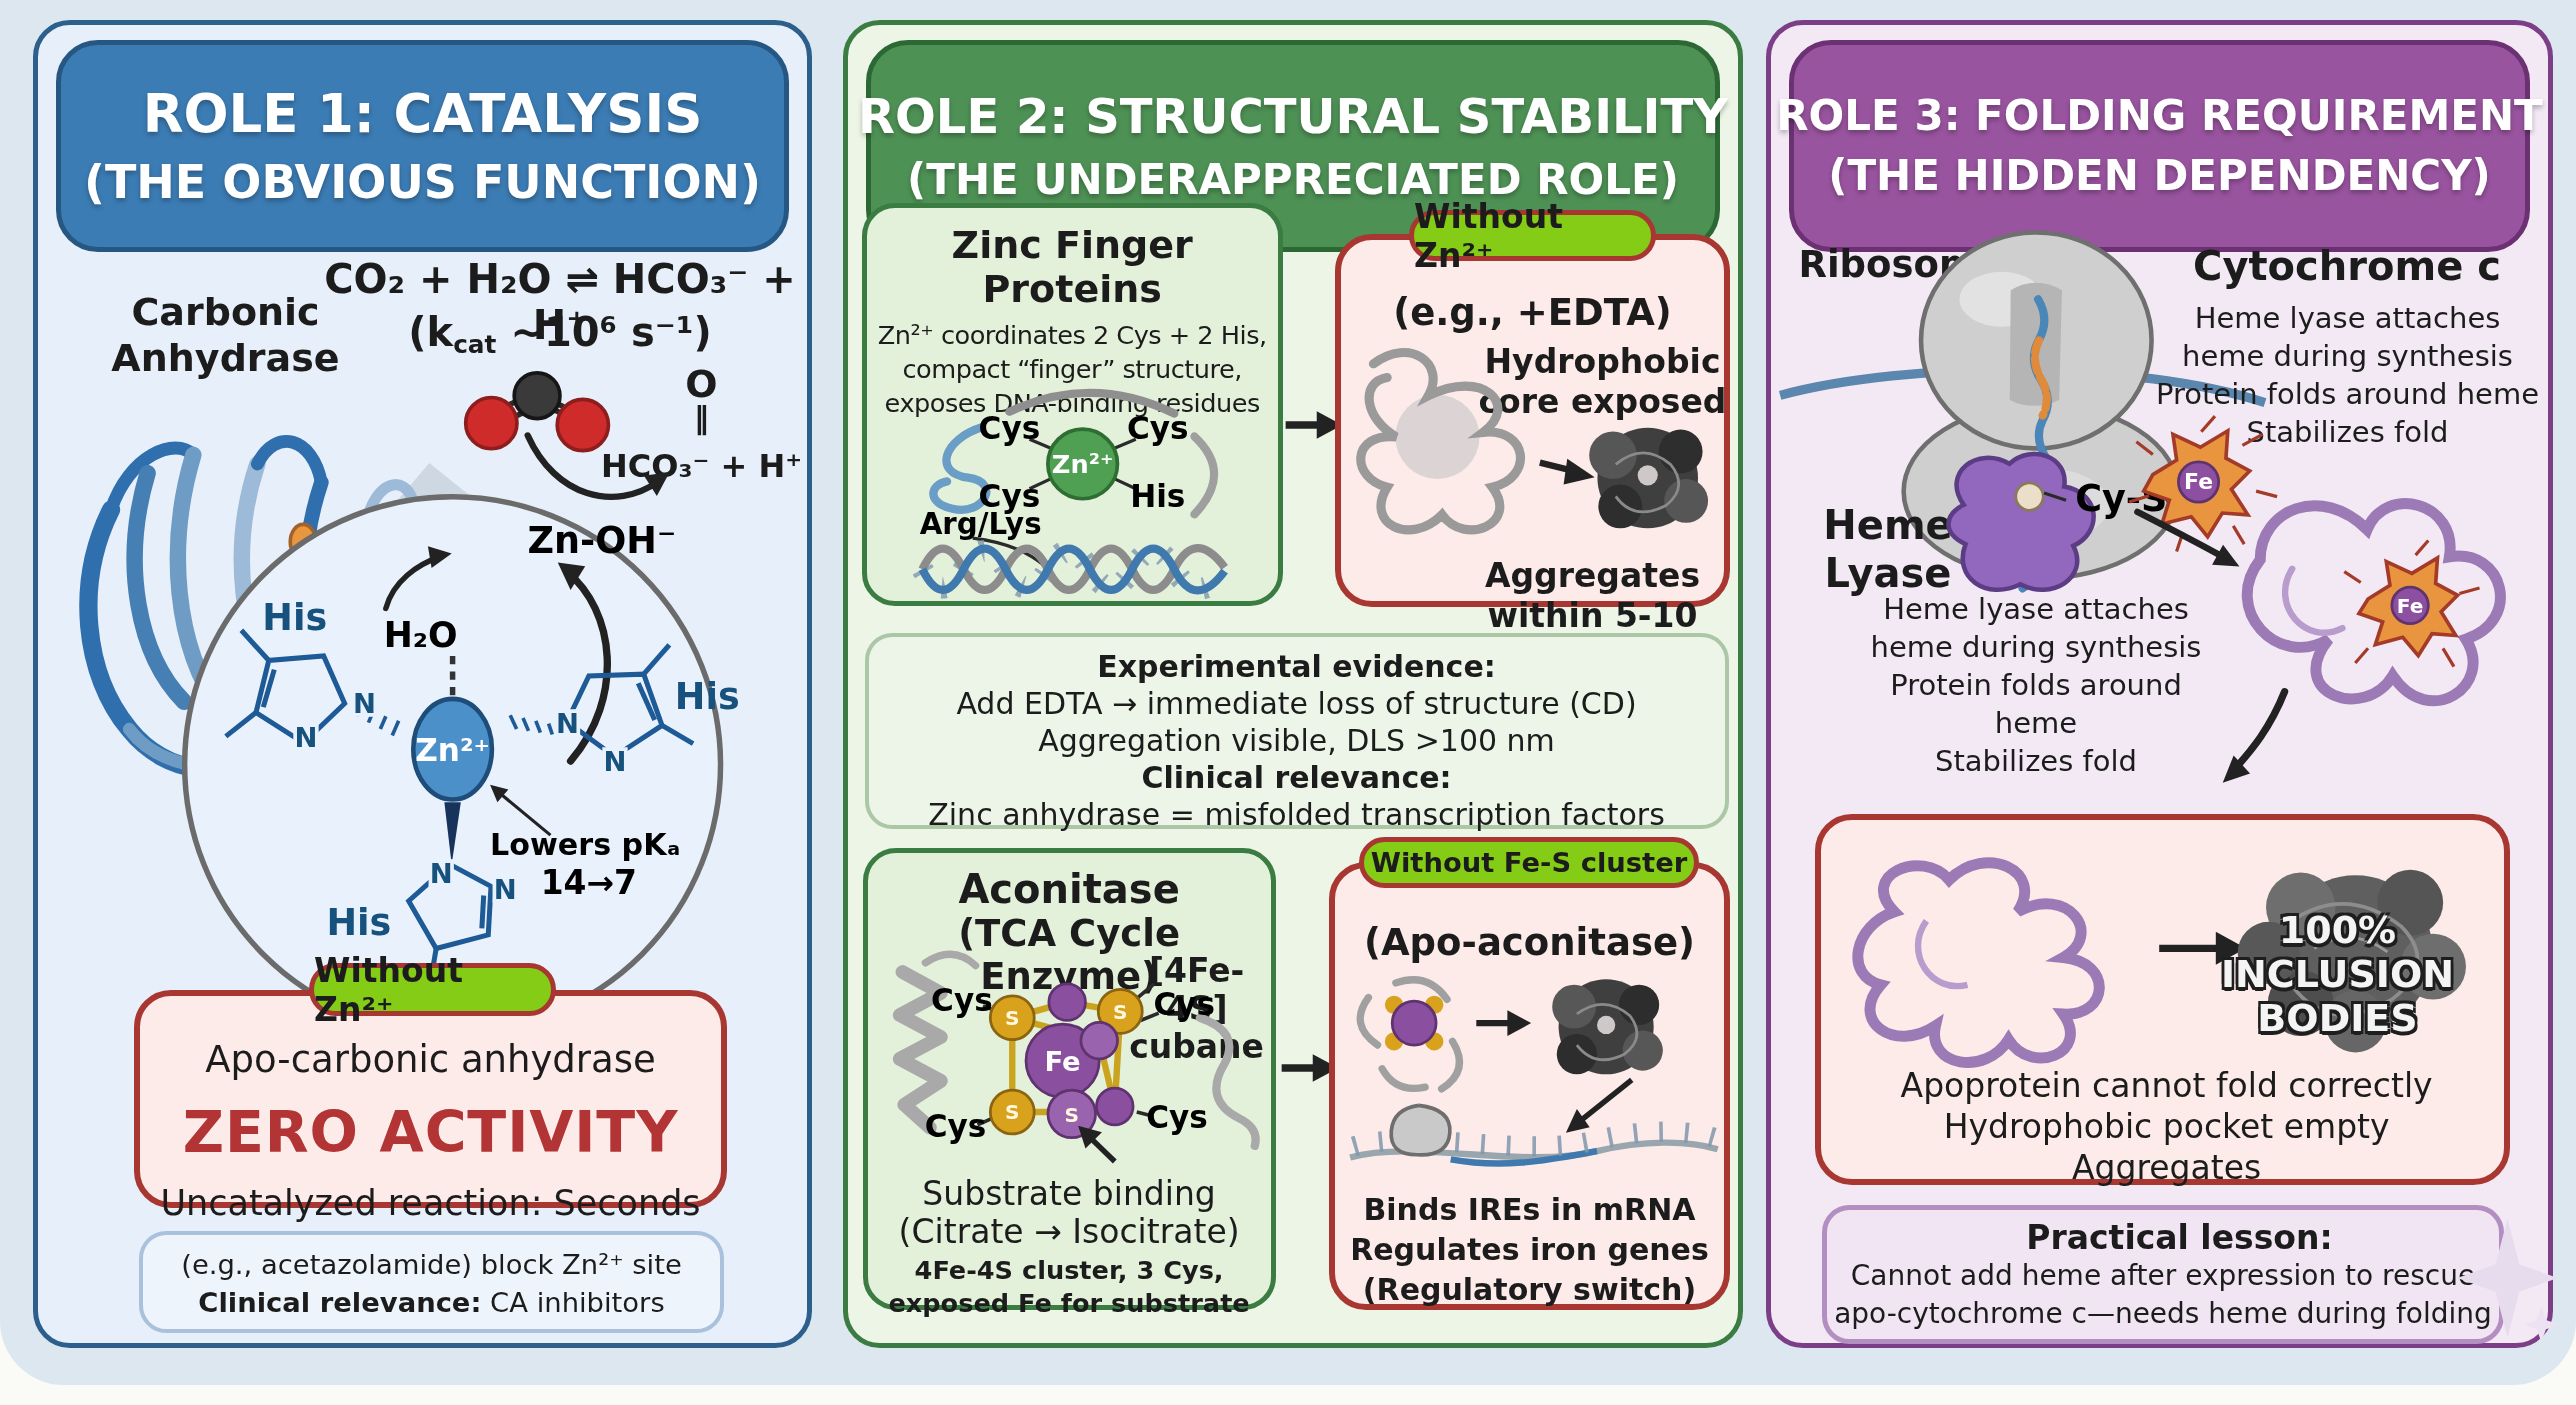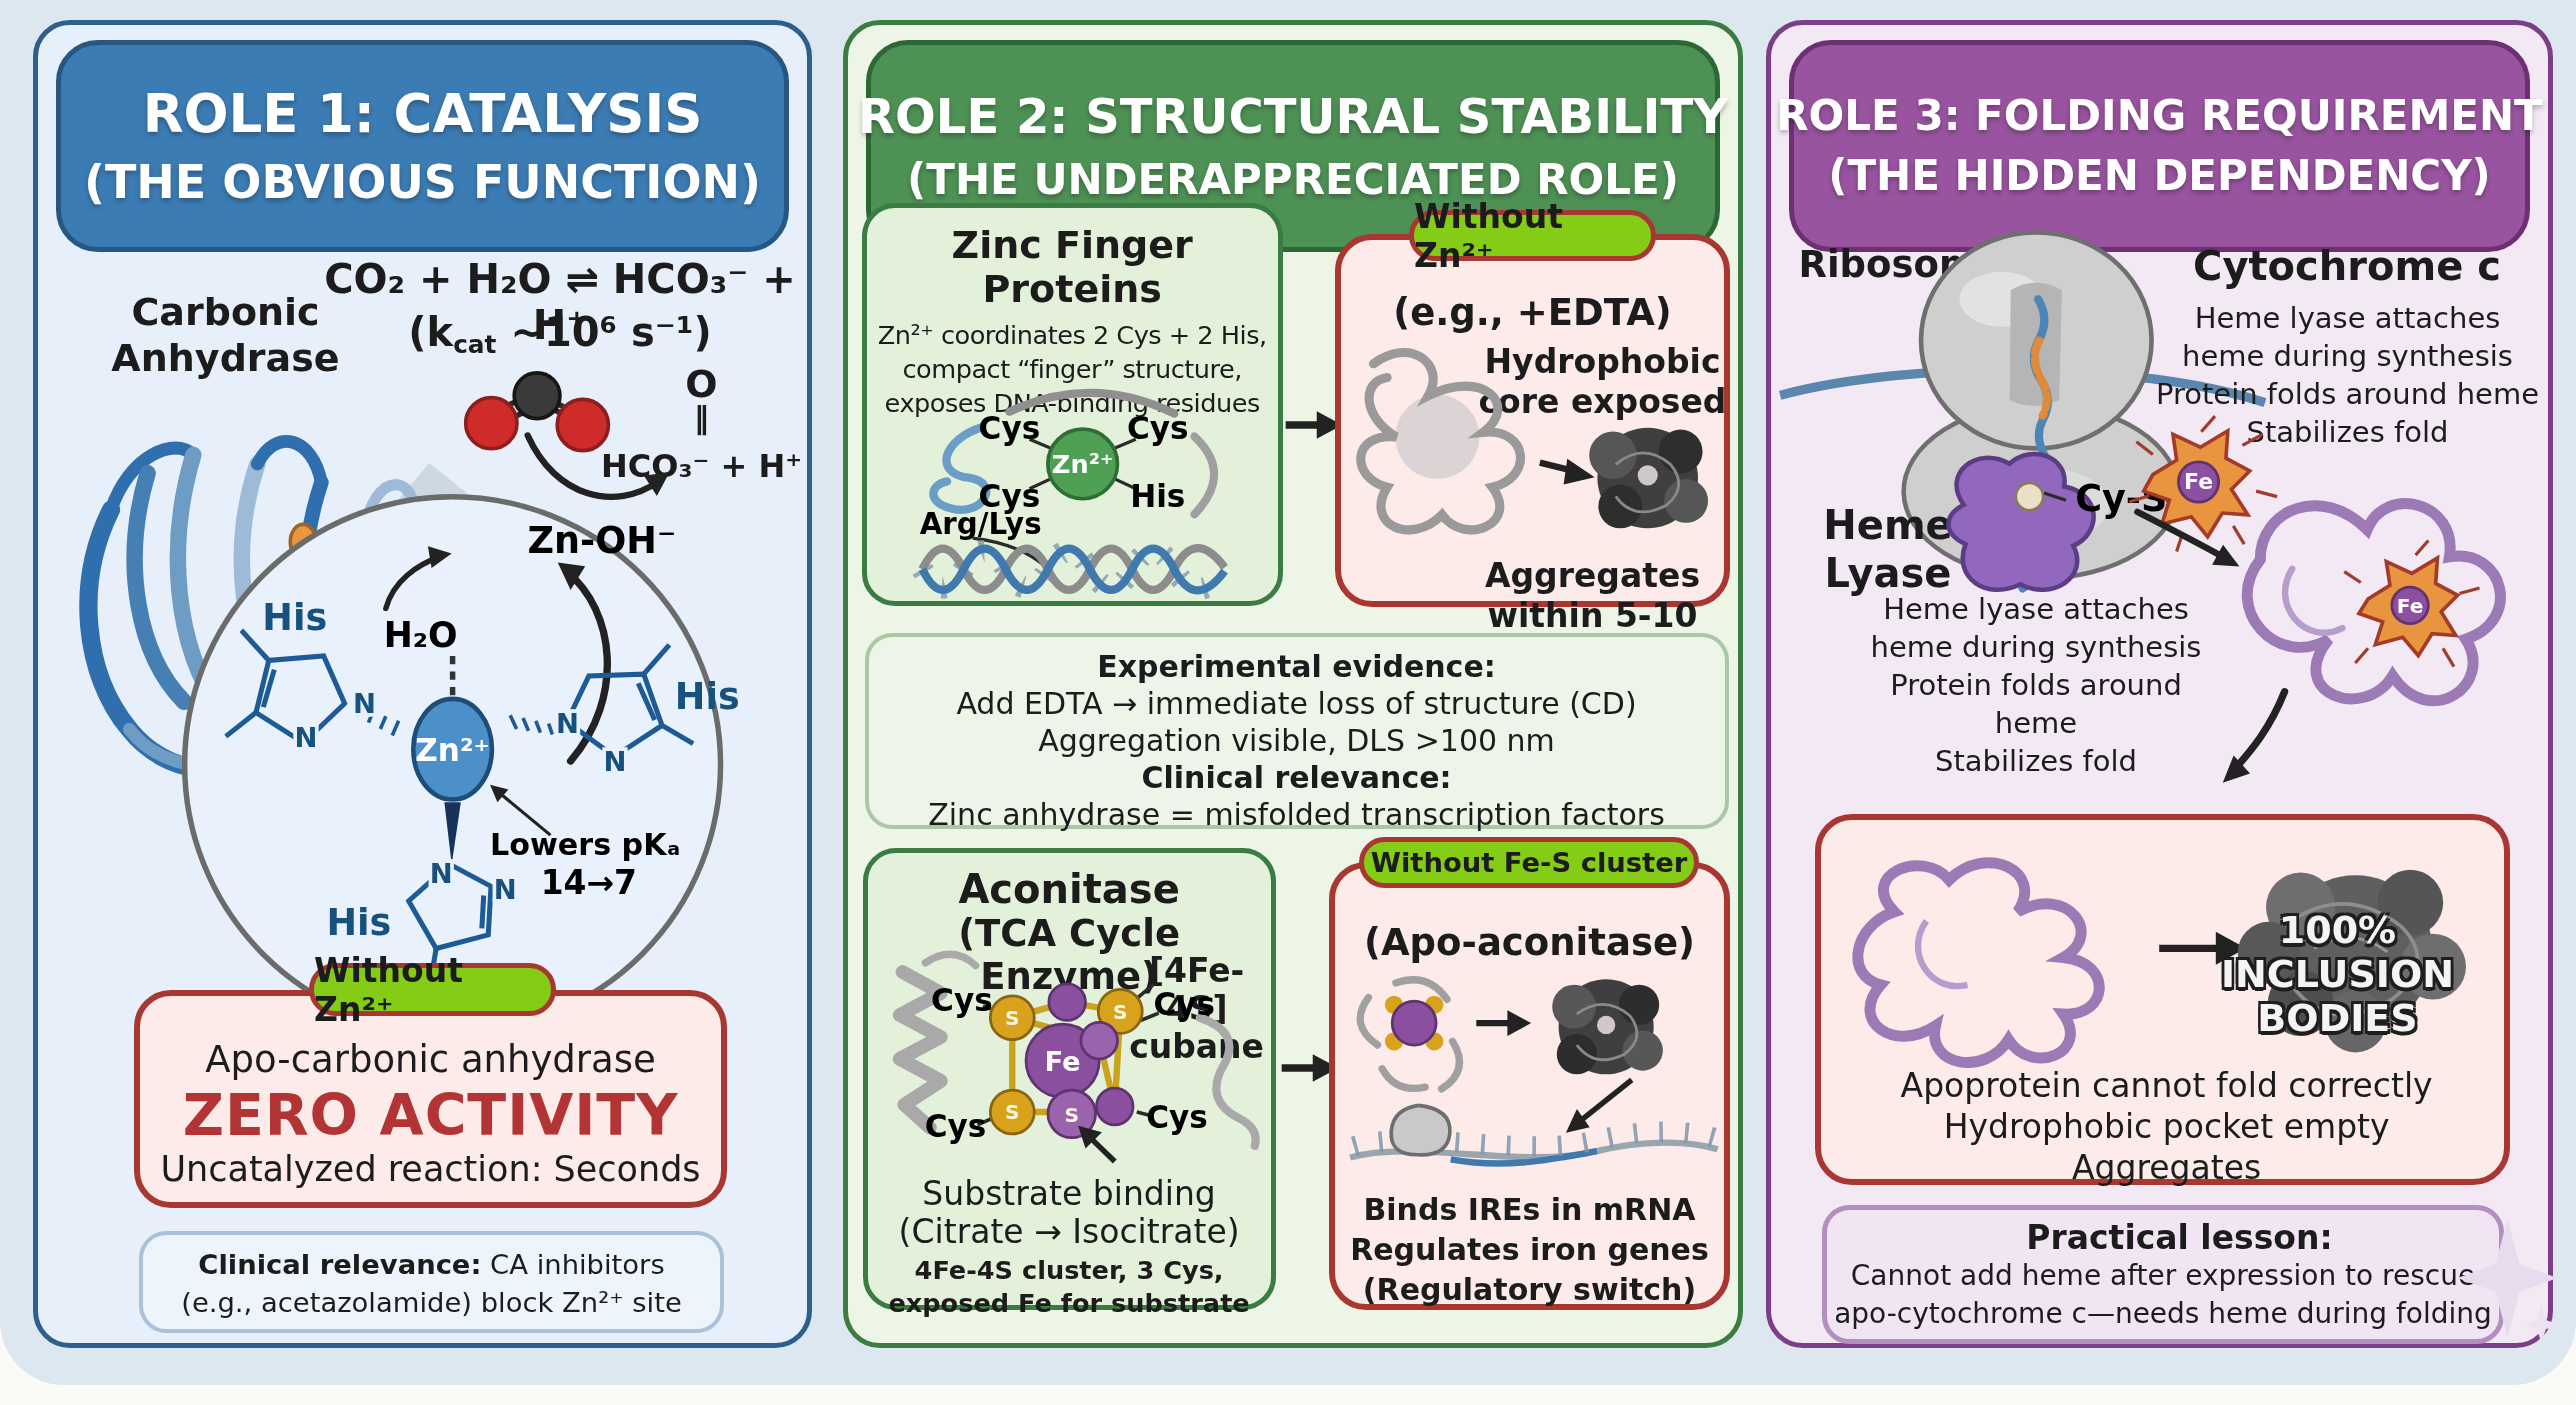--- a/index.html
+++ b/index.html
@@ -146,27 +146,27 @@
 
       <line x1="430" y1="396" x2="372" y2="348" stroke="#222" stroke-width="3.5"></line>
       <polygon points="364,341 384,346 372,360" fill="#222"></polygon>
       <text x="468" y="418" font-size="33" font-weight="bold" text-anchor="middle">Lowers pKₐ</text>
       <text x="472" y="460" font-size="36" font-weight="bold" text-anchor="middle">14→7</text>
     </svg>
 
     <div class="tab" style="left:271px;top:938px;width:247px;height:53px;font-size:33px;">Without Zn²⁺</div>
     <div class="warnbox ctr" style="left:96px;top:965px;width:593px;height:218px;padding-top:42px;">
       <div style="font-size:37px;">Apo-carbonic anhydrase</div>
-      <div class="b" style="font-size:57px;letter-spacing:0.9px;color:#b23434;margin:1px 0;">ZERO ACTIVITY</div>
+      <div class="b" style="font-size:57px;letter-spacing:0.9px;color:#b23434;margin:18px 0;">ZERO ACTIVITY</div>
       <div style="font-size:35px;">Uncatalyzed reaction: Seconds</div>
     </div>
 
     <div class="softbox" style="left:101px;top:1206px;width:585px;height:102px;background:#eef4fb;border:4.6px solid #a9c1da;padding-top:11px;font-size:27.4px;line-height:38px;">
+      <div>(e.g., acetazolamide) block Zn²⁺ site</div>
       <div><span class="b">Clinical relevance:</span><span> CA inhibitors</span></div>
-      <div>(e.g., acetazolamide) block Zn²⁺ site</div>
     </div>
   </div>
 
   <div class="panel p2">
     <div class="hdr h2">
       <div style="font-size:48px;">ROLE 2: STRUCTURAL STABILITY</div>
       <div style="font-size:42px;">(THE UNDERAPPRECIATED ROLE)</div>
     </div>
 
     <div class="greenbox" style="left:13.7px;top:178px;width:421px;height:403px;padding-top:14.6px;">

